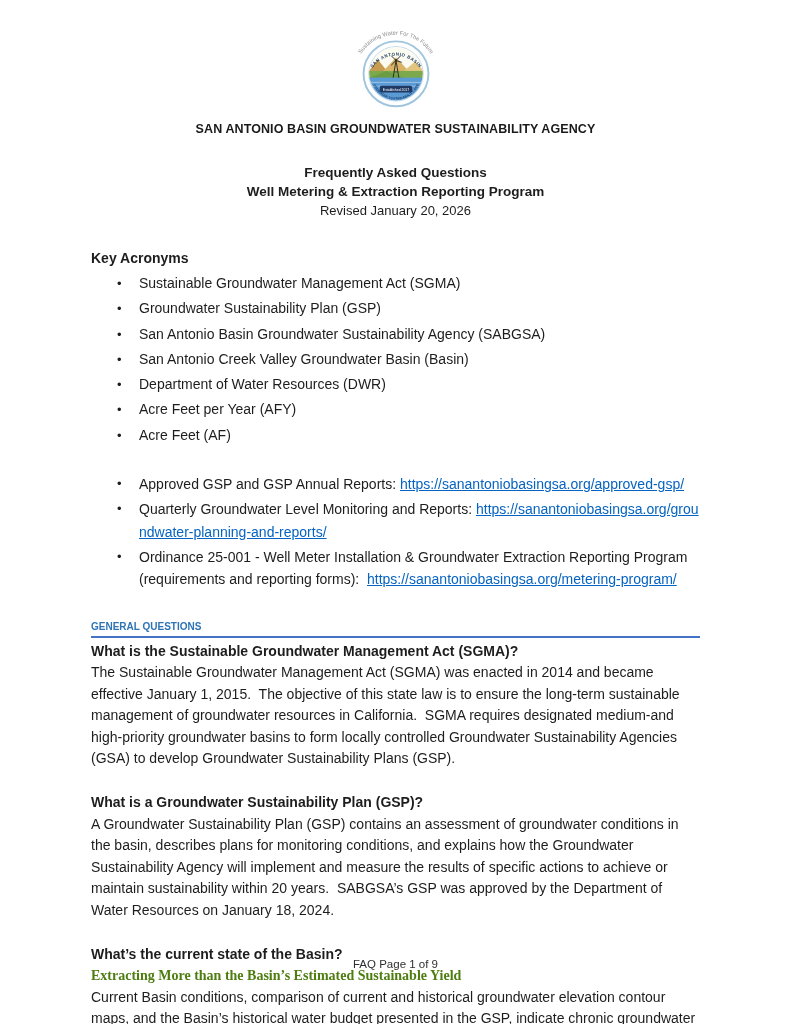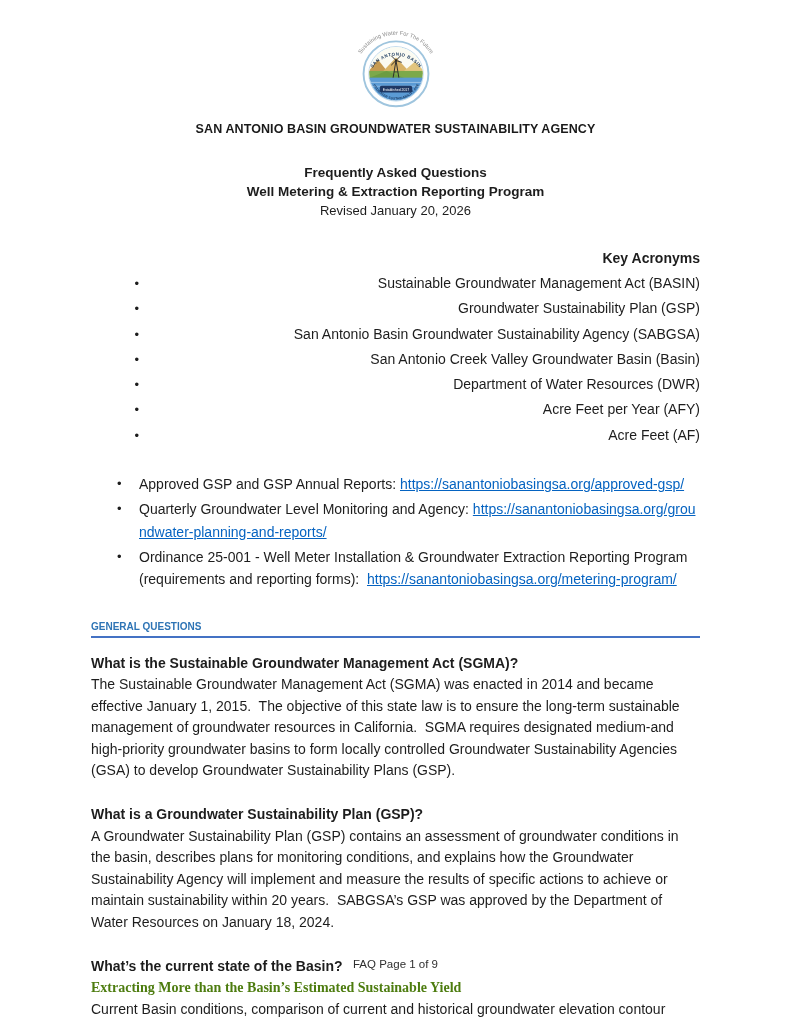--- a/index.html
+++ b/index.html
@@ -22,21 +22,21 @@
     font-size: 12.5px;
     letter-spacing: 0.1px;
     margin-top: 6px;
     color: #1a1a1a;
   }
   .title-block { text-align: center; margin-top: 27px; }
   .doc-title { font-weight: bold; font-size: 13.5px; line-height: 19px; }
   .revised { font-size: 13px; line-height: 18px; margin-top: 1px; }
 
   .section-h { font-weight: bold; font-size: 14px; }
-  .block-acronyms { margin-top: 30px; text-align: right; }
+  .block-acronyms { margin-top: 30px; }
   .block-docs { margin-top: 25px; }
 
   ul.bullets { list-style: none; margin: 5px 0 0 0; padding: 0; }
   ul.bullets li {
     display: flex;
     align-items: flex-start;
     padding-left: 26px;
     font-size: 14px;
     line-height: 25.3px;
   }
@@ -55,21 +55,21 @@
   }
 
   .gq-heading {
     margin-top: 30px;
     font-weight: bold;
     font-size: 10px;
     color: #2E74B5;
     border-bottom: 2px solid #4472C4;
     padding-bottom: 4px;
   }
-  .qa { margin-top: 15px; }
+  .qa { margin-top: 3px; }
   .qa + .qa { margin-top: 22px; }
   .q { font-weight: bold; font-size: 14px; line-height: 21.5px; }
   .sub-q {
     font-weight: bold;
     font-size: 14px;
     line-height: 21.5px;
     color: #4d7c0f;
     font-family: Liberation Serif, serif;
   }
   p.a { margin: 0; font-size: 14px; line-height: 21.6px; }
@@ -148,21 +148,21 @@
     <div class="doc-title">Frequently Asked Questions</div>
     <div class="doc-title">Well Metering &amp; Extraction Reporting Program</div>
     <div class="revised">Revised January 20, 2026</div>
   </div>
 
   <div class="block-acronyms">
     <div class="section-h">Key Acronyms</div>
     <ul class="bullets">
       <li>
           <span class="b">•</span>
-          <span class="li-text">Sustainable Groundwater Management Act (BASIN)</span>
+          <span class="li-text">Sustainable Groundwater Management Act (SGMA)</span>
         </li>
       <li>
           <span class="b">•</span>
           <span class="li-text">Groundwater Sustainability Plan (GSP)</span>
         </li>
       <li>
           <span class="b">•</span>
           <span class="li-text">San Antonio Basin Groundwater Sustainability Agency (SABGSA)</span>
         </li>
       <li>
@@ -185,21 +185,21 @@
   </div>
 
   <div class="block-docs">
     <ul class="bullets docs">
       <li>
         <span class="b">•</span>
         <span class="li-text"><span>Approved GSP and GSP Annual Reports: </span><a class="link">https://sanantoniobasingsa.org/approved-gsp/</a></span>
       </li>
       <li>
         <span class="b">•</span>
-        <span class="li-text"><span>Quarterly Groundwater Level Monitoring and Agency: </span><a class="link">https://sanantoniobasingsa.org/groundwater-planning-and-reports/</a></span>
+        <span class="li-text"><span>Quarterly Groundwater Level Monitoring and Reports: </span><a class="link">https://sanantoniobasingsa.org/groundwater-planning-and-reports/</a></span>
       </li>
       <li>
         <span class="b">•</span>
         <span class="li-text"><span>Ordinance 25-001 - Well Meter Installation &amp; Groundwater Extraction Reporting Program (requirements and reporting forms): &nbsp;</span><a class="link">https://sanantoniobasingsa.org/metering-program/</a></span>
       </li>
     </ul>
   </div>
 
   <div class="gq-heading">GENERAL QUESTIONS</div>
 

